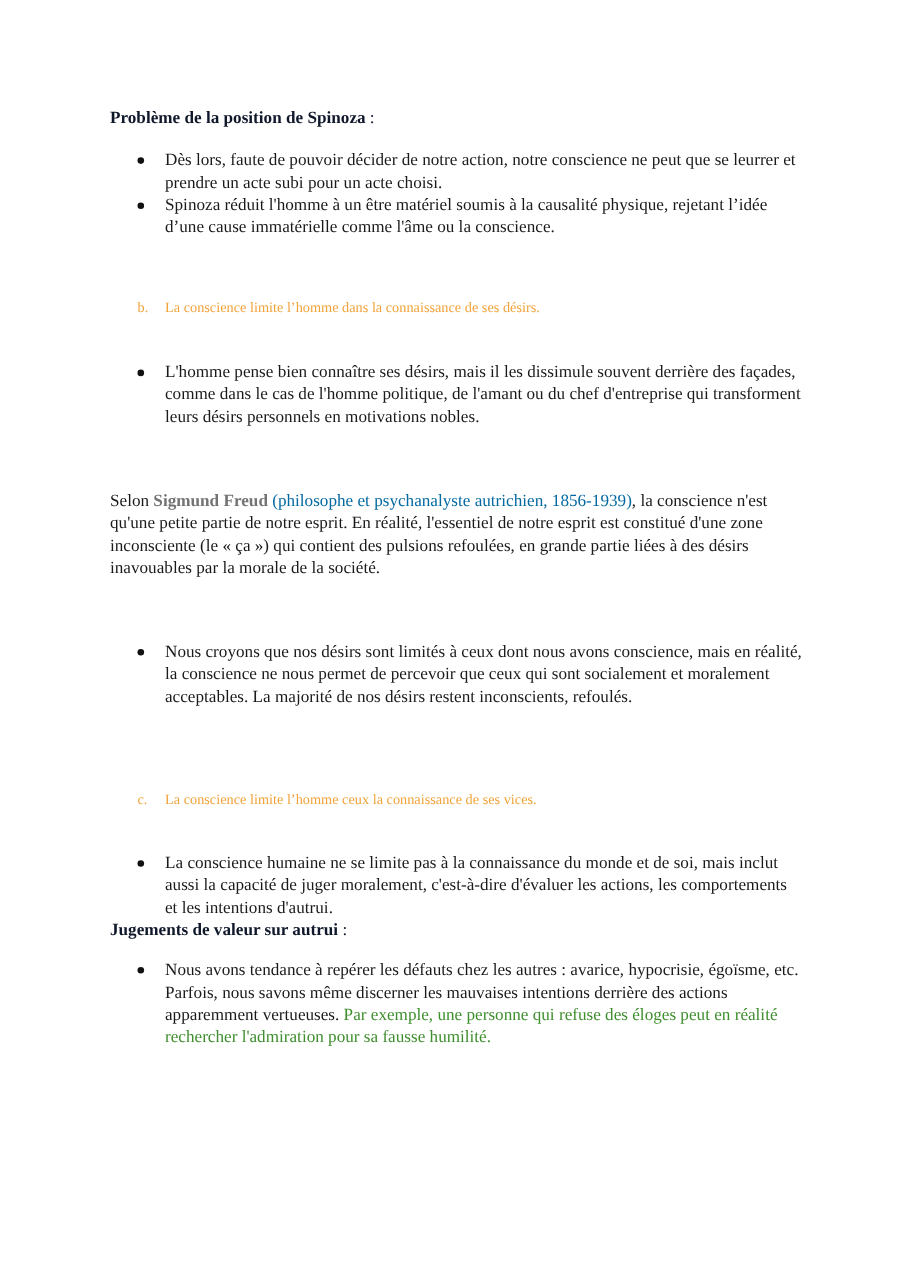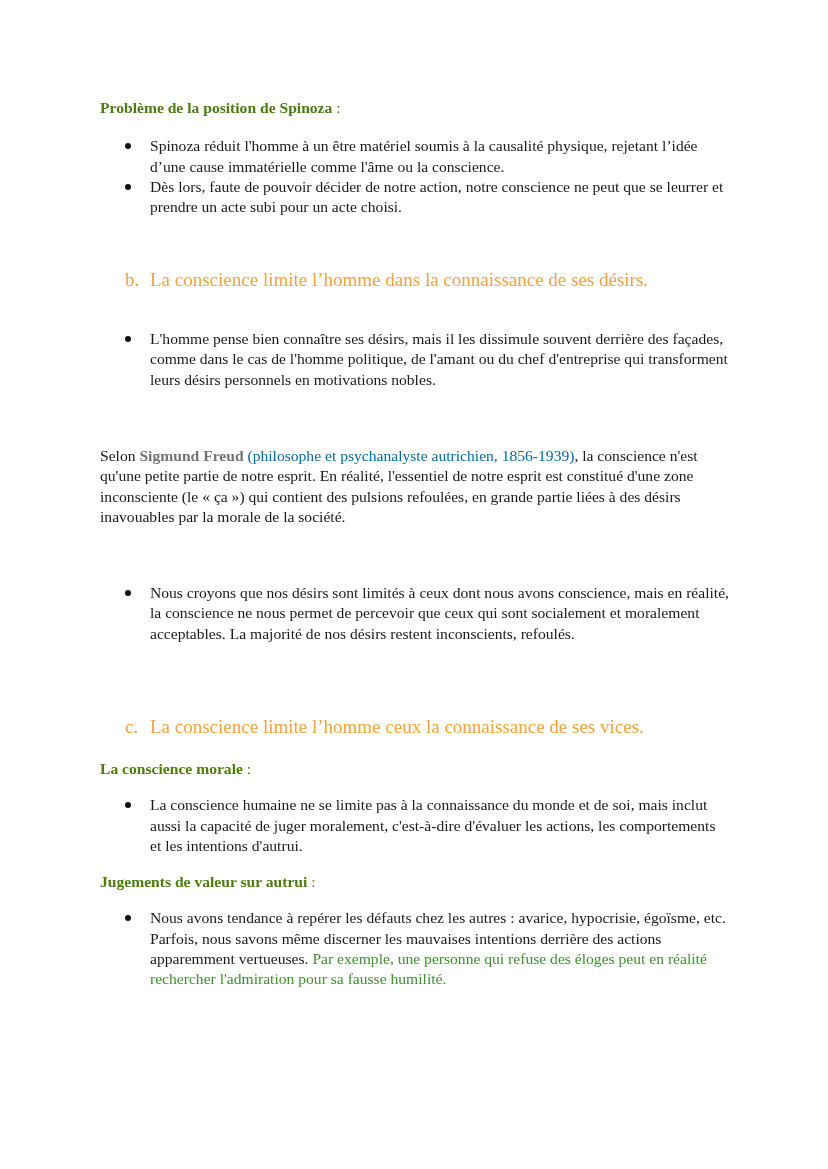--- a/index.html
+++ b/index.html
@@ -18,21 +18,21 @@
     .page {
       position: absolute;
       left: 100px;
       top: 0;
       width: 630px;
       font-family: "Liberation Serif", "DejaVu Serif", serif;
       font-size: 15.6px;
       line-height: 20.3px;
     }
     .block { position: absolute; left: 0; width: 630px; }
-    .label { font-weight: bold; color: #4d7c0f; }
+    .label { font-weight: bold; color: #0f172a; }
     .label .colon { font-weight: normal; }
     ul.bullets {
       list-style: none;
       margin: 0;
       padding: 0;
     }
     ul.bullets li {
       position: relative;
       padding-left: 50px;
       margin: 0;
@@ -41,42 +41,42 @@
       position: absolute;
       left: 25px;
       top: 7px;
       width: 6px;
       height: 6px;
       border-radius: 50%;
       background: #111;
     }
     .sub-heading {
       color: #f1a33a;
-      font-size: 19px;
+      font-size: 13px;
       padding-left: 25px;
     }
     .sub-heading .marker {
       display: inline-block;
       width: 25px;
     }
     .red-bold { color: #737373; font-weight: bold; }
     .red { color: #0369a1; }
     .green { color: #3f8f2e; }
     p { margin: 0; }
   </style>
 </head>
 <body>
 
 <div class="page">
 
   <div class="block" style="top:98px;">
     <p class="label"><span>Problème de la position de Spinoza</span><span class="colon"> :</span></p>
     <ul class="bullets" style="margin-top:18px;">
+      <li><span class="dot"></span><span>Dès lors, faute de pouvoir décider de notre action, notre conscience ne peut que se leurrer et prendre un acte subi pour un acte choisi.</span></li>
       <li><span class="dot"></span><span>Spinoza réduit l'homme à un être matériel soumis à la causalité physique, rejetant l’idée d’une cause immatérielle comme l'âme ou la conscience.</span></li>
-      <li><span class="dot"></span><span>Dès lors, faute de pouvoir décider de notre action, notre conscience ne peut que se leurrer et prendre un acte subi pour un acte choisi.</span></li>
     </ul>
   </div>
 
   <div class="block sub-heading" style="top:270px;">
     <span class="marker">b.</span><span>La conscience limite l’homme dans la connaissance de ses désirs.</span>
   </div>
 
   <div class="block" style="top:314px;">
     <ul class="bullets" style="margin-top:15px;">
       <li><span class="dot"></span><span>L'homme pense bien connaître ses désirs, mais il les dissimule souvent derrière des façades, comme dans le cas de l'homme politique, de l'amant ou du chef d'entreprise qui transforment leurs désirs personnels en motivations nobles.</span></li>
@@ -91,26 +91,25 @@
     <ul class="bullets" style="margin-top:16px;">
       <li><span class="dot"></span><span>Nous croyons que nos désirs sont limités à ceux dont nous avons conscience, mais en réalité, la conscience ne nous permet de percevoir que ceux qui sont socialement et moralement acceptables. La majorité de nos désirs restent inconscients, refoulés.</span></li>
     </ul>
   </div>
 
   <div class="block sub-heading" style="top:717px;">
     <span class="marker">c.</span><span>La conscience limite l’homme ceux la connaissance de ses vices.</span>
   </div>
 
   <div class="block" style="top:759px;">
-    <p class="label"><span>La conscience morale</span><span class="colon"> :</span></p>
     <ul class="bullets" style="margin-top:16px;">
       <li><span class="dot"></span><span>La conscience humaine ne se limite pas à la connaissance du monde et de soi, mais inclut aussi la capacité de juger moralement, c'est-à-dire d'évaluer les actions, les comportements et les intentions d'autrui.</span></li>
     </ul>
   </div>
 
-  <div class="block" style="top:872px;">
+  <div class="block" style="top:836px;">
     <p class="label"><span>Jugements de valeur sur autrui</span><span class="colon"> :</span></p>
     <ul class="bullets" style="margin-top:16px;">
       <li><span class="dot"></span><span>Nous avons tendance à repérer les défauts chez les autres : avarice, hypocrisie, égoïsme, etc. Parfois, nous savons même discerner les mauvaises intentions derrière des actions apparemment vertueuses. </span><span class="green">Par exemple, une personne qui refuse des éloges peut en réalité rechercher l'admiration pour sa fausse humilité.</span></li>
     </ul>
   </div>
 
 </div>
 
 </body></html>

